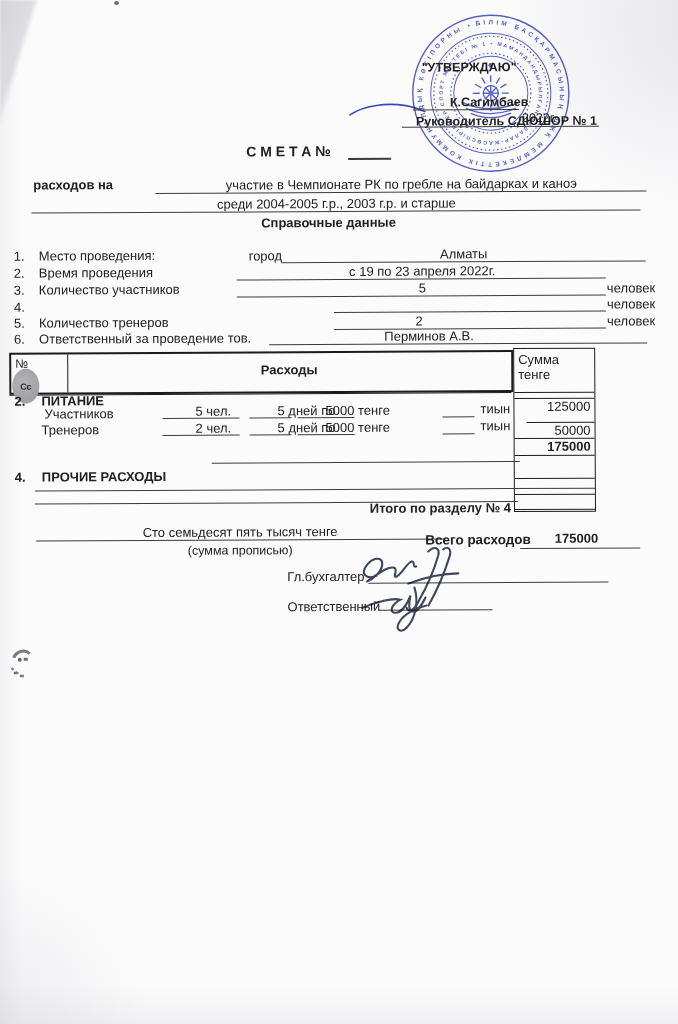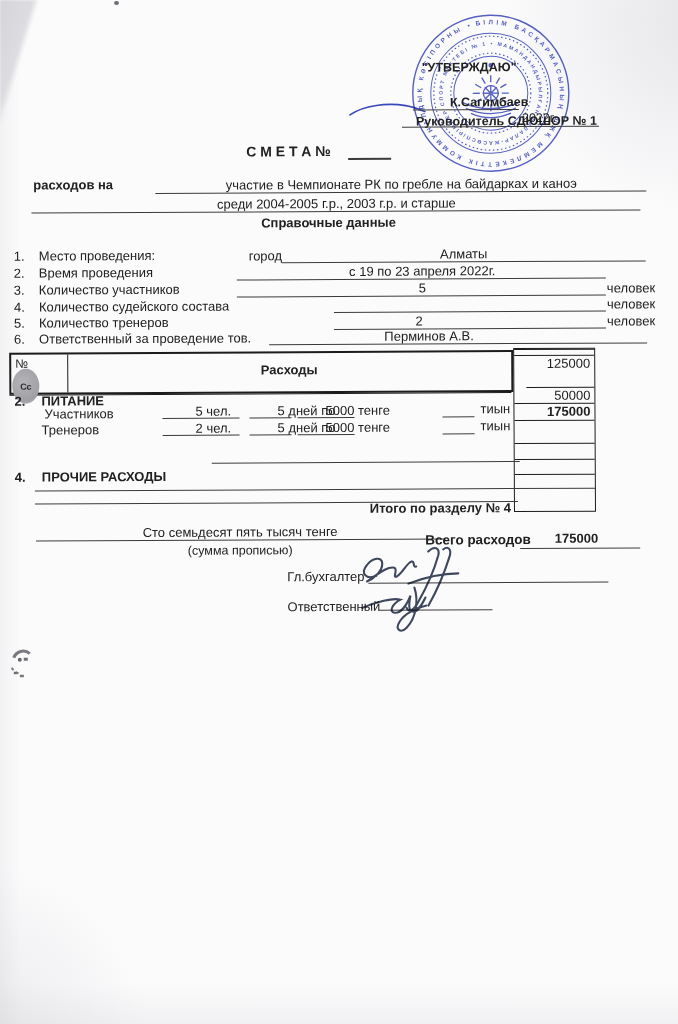--- a/index.html
+++ b/index.html
@@ -122,21 +122,20 @@
     <div class="abs t13 c" style="left:240px;top:264px;width:367px;">с 19 по 23 апреля 2022г.</div>
     <div class="ln" style="left:238px;top:279px;width:369px;"></div>
 
     <div class="abs t13" style="left:15px;top:281px;">3.</div>
     <div class="abs t13" style="left:40px;top:281px;">Количество участников</div>
     <div class="abs t13 c" style="left:240px;top:281px;width:367px;">5</div>
     <div class="ln" style="left:238px;top:296px;width:369px;"></div>
     <div class="abs t13" style="left:608px;top:282px;">человек</div>
 
     <div class="abs t13" style="left:15px;top:298px;">4.</div>
-    <div class="abs t13" style="left:40px;top:298px;">Количество судейского состава</div>
     <div class="ln" style="left:335px;top:312px;width:272px;"></div>
     <div class="abs t13" style="left:608px;top:298px;">человек</div>
 
     <div class="abs t13" style="left:15px;top:314px;">5.</div>
     <div class="abs t13" style="left:40px;top:314px;">Количество тренеров</div>
     <div class="abs t13 c" style="left:335px;top:314px;width:170px;">2</div>
     <div class="ln" style="left:335px;top:329px;width:272px;"></div>
     <div class="abs t13" style="left:608px;top:315px;">человек</div>
 
     <div class="abs t13" style="left:15px;top:330px;">6.</div>
@@ -148,22 +147,26 @@
       <div class="hdr-no-divider"></div>
       <div class="abs" style="left:4px;top:2px;font-size:12px;">№</div>
       <div class="abs t13 b c" style="left:58px;top:9px;width:440px;">Расходы</div>
     </div>
     <div class="dbl"></div>
     <div class="gray-dot">
         <span>Сс</span>
       </div>
 
     <div class="sum-box">
+      <div style="height:40px;padding:3px 0 0 4px;font-size:13px;line-height:15px;">
+        <div>Сумма</div>
+        <div>тенге</div>
+      </div>
       <div class="sum-cell" style="height:6px;"></div>
-      <div class="sum-cell" style="height:32px;">125000</div>
+      <div class="sum-cell" style="height:24px;">125000</div>
       <div class="sum-cell" style="height:16px;margin-left:12px;">50000</div>
       <div class="sum-cell b" style="height:17px;">175000</div>
       <div class="sum-cell" style="height:23px;"></div>
       <div class="sum-cell" style="height:16px;"></div>
       <div class="sum-cell" style="height:15px;"></div>
       <div class="sum-cell" style="height:14px;"></div>
     </div>
 
     <div class="abs t13 b" style="left:15px;top:392px;">2.</div>
     <div class="abs t13 b" style="left:42px;top:392px;">ПИТАНИЕ</div>

